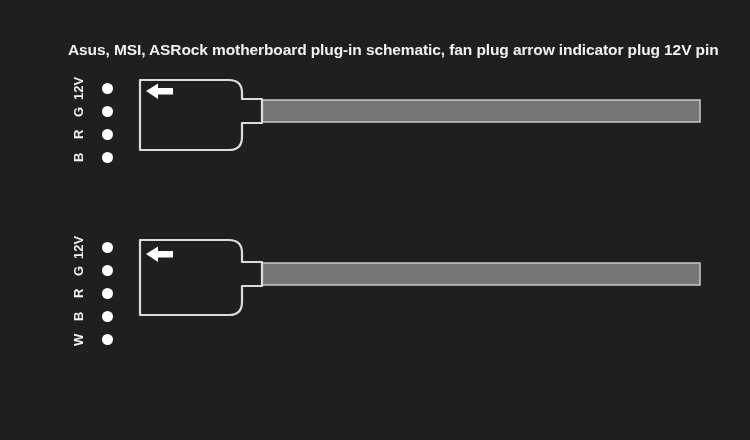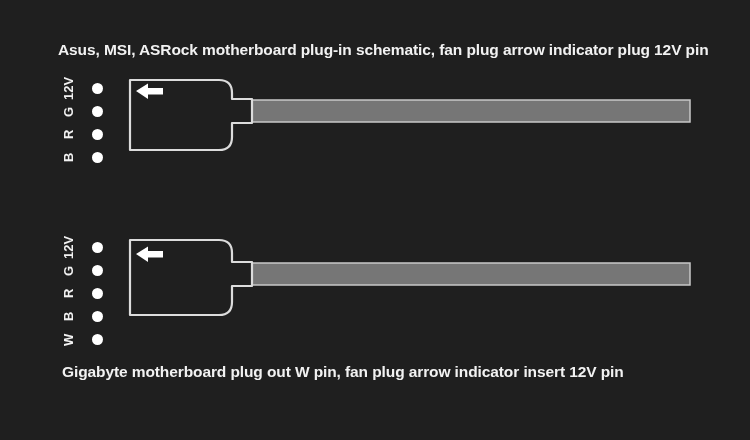--- a/index.html
+++ b/index.html
@@ -11,21 +11,21 @@
     width: 750px;
     height: 440px;
     overflow: hidden;
     font-family: "Liberation Sans", sans-serif;
     color: #ffffff;
     position: relative;
   }
 
   #stage {
     position: absolute;
-    left: 0;
+    left: 10px;
     top: 0;
     width: 632px;
     height: 440px;
     background: #1f1f1f;
   }
 
   
   .caption {
     position: absolute;
     font-weight: bold;
@@ -207,15 +207,14 @@
                  L 112 56
                  L 112 72
                  Q 112 85 99 85
                  L 10 85
                  Z" fill="#1f1f1f" stroke="#dcdcdc" stroke-width="2.2" stroke-linejoin="round"></path>
         <path d="M 16 24 L 28 16.5 L 28 21 L 43 21 L 43 27.5 L 28 27.5 L 28 32 Z" fill="#ffffff"></path>
       </svg>
     </div>
   </div>
 
-  <div class="caption caption-bottom">Gigabyte motherboard plug out W pin, fan plug arrow indicator insert 12V pin</div>
 
 </div>
 
 </body></html>

